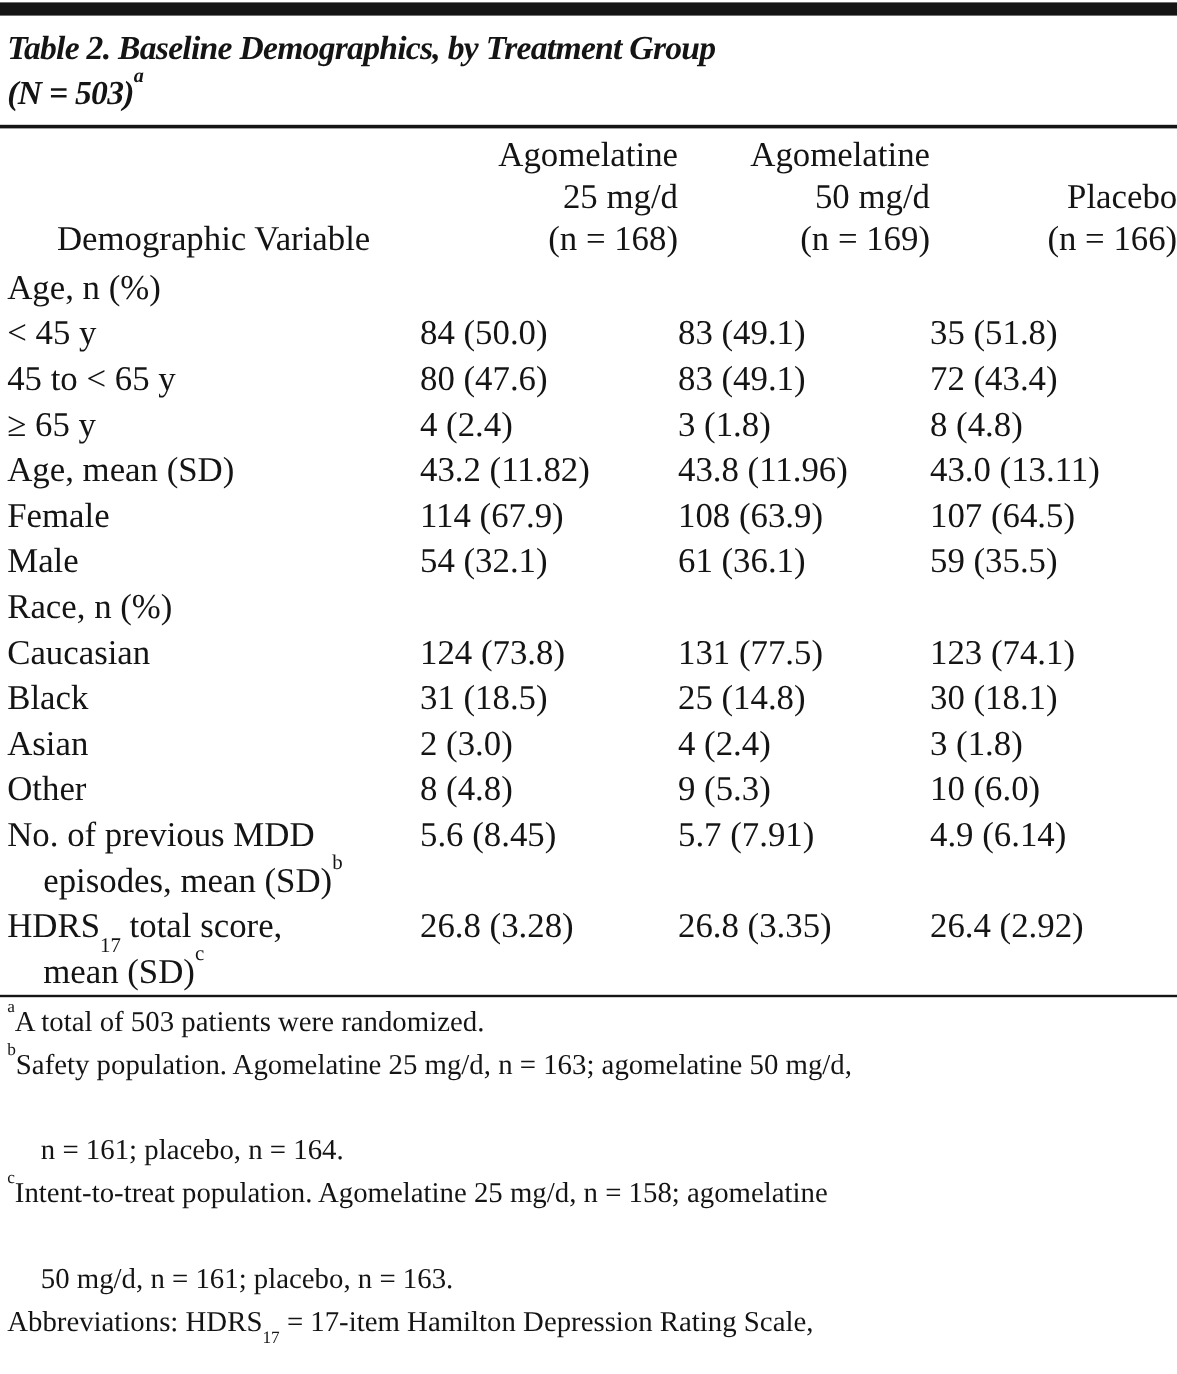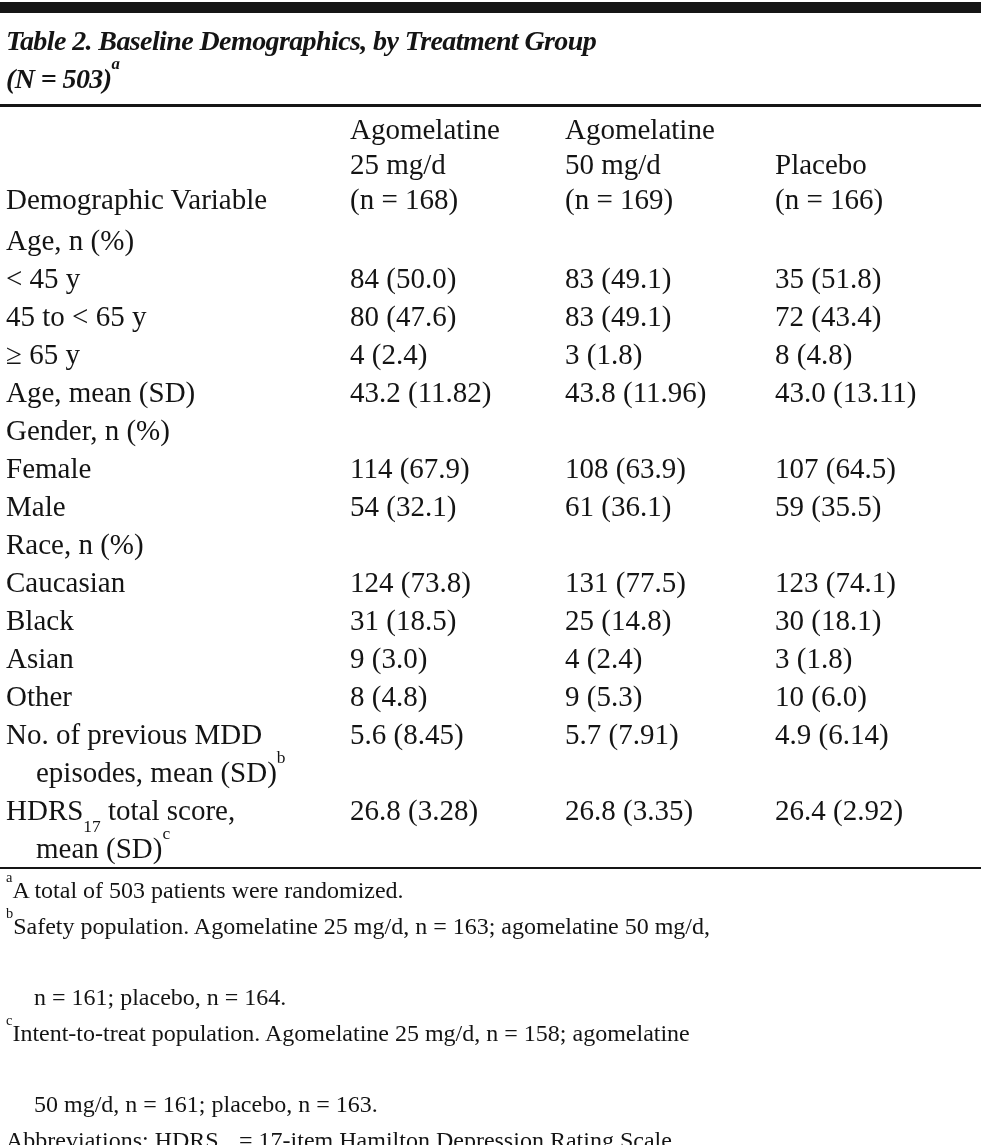--- a/index.html
+++ b/index.html
@@ -36,22 +36,22 @@
     font-size: 29px;
   }
   col.c-stub { width: 350px; }
   col.c-g1 { width: 215px; }
   col.c-g2 { width: 210px; }
   col.c-g3 { width: 206px; }
 
   th, td { padding: 0; font-weight: normal; }
 
   thead th { vertical-align: bottom; padding-top: 5px; padding-bottom: 4px; }
-  thead th.stub { text-align: left; padding-left: 6px; }
-  thead th.col-group { text-align: left; }
+  thead th.stub { text-align: center; padding-left: 6px; }
+  thead th.col-group { text-align: right; }
   .hline { height: 35px; line-height: 35px; white-space: nowrap; }
 
   tbody td { line-height: 38px; vertical-align: top; }
   td.label { text-align: left; padding-left: 6px; white-space: nowrap; }
   td.label.ind { }
   td.label .cont { padding-left: 30px; }
   td.val { text-align: left; white-space: nowrap; }
 
   sup.mk { font-size: 60%; position: relative; top: -0.5em; line-height: 0; }
   sub.mk { font-size: 60%; position: relative; top: 0.28em; line-height: 0; }
@@ -142,28 +142,20 @@
         </tr>
         <tr>
           <td class="label">
             <div>Age, mean (SD)</div>
           </td>
           <td class="val">43.2 (11.82)</td>
           <td class="val">43.8 (11.96)</td>
           <td class="val">43.0 (13.11)</td>
         </tr>
         <tr>
-          <td class="label">
-            <div>Gender, n (%)</div>
-          </td>
-          <td class="val"></td>
-          <td class="val"></td>
-          <td class="val"></td>
-        </tr>
-        <tr>
           <td class="label ind">
             <div>Female</div>
           </td>
           <td class="val">114 (67.9)</td>
           <td class="val">108 (63.9)</td>
           <td class="val">107 (64.5)</td>
         </tr>
         <tr>
           <td class="label ind">
             <div>Male</div>
@@ -193,21 +185,21 @@
             <div>Black</div>
           </td>
           <td class="val">31 (18.5)</td>
           <td class="val">25 (14.8)</td>
           <td class="val">30 (18.1)</td>
         </tr>
         <tr>
           <td class="label ind">
             <div>Asian</div>
           </td>
-          <td class="val">9 (3.0)</td>
+          <td class="val">2 (3.0)</td>
           <td class="val">4 (2.4)</td>
           <td class="val">3 (1.8)</td>
         </tr>
         <tr>
           <td class="label ind">
             <div>Other</div>
           </td>
           <td class="val">8 (4.8)</td>
           <td class="val">9 (5.3)</td>
           <td class="val">10 (6.0)</td>

